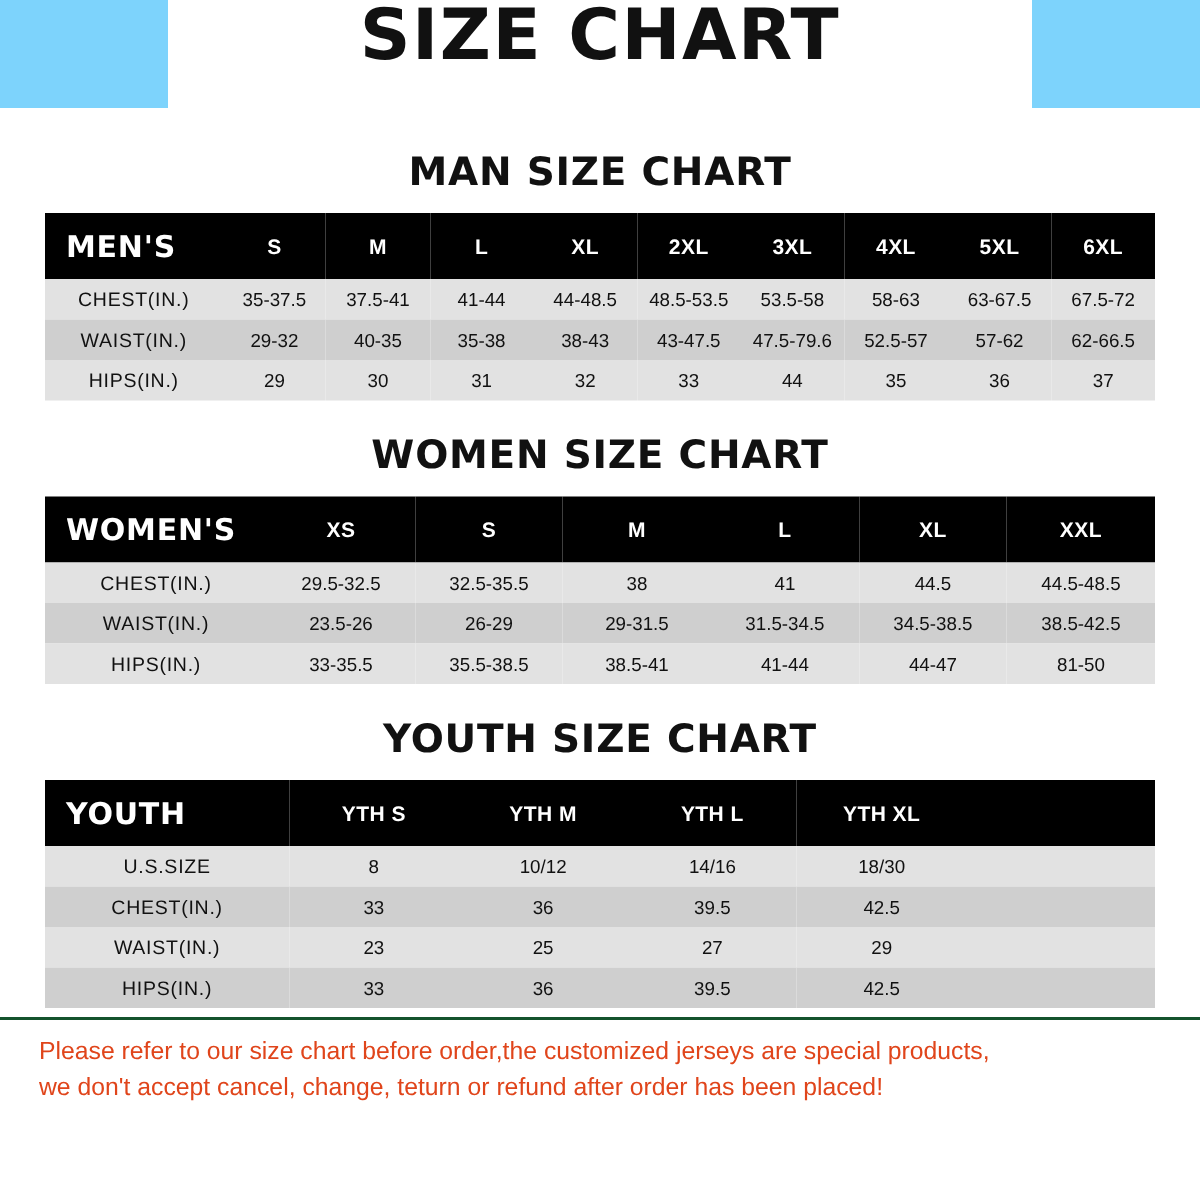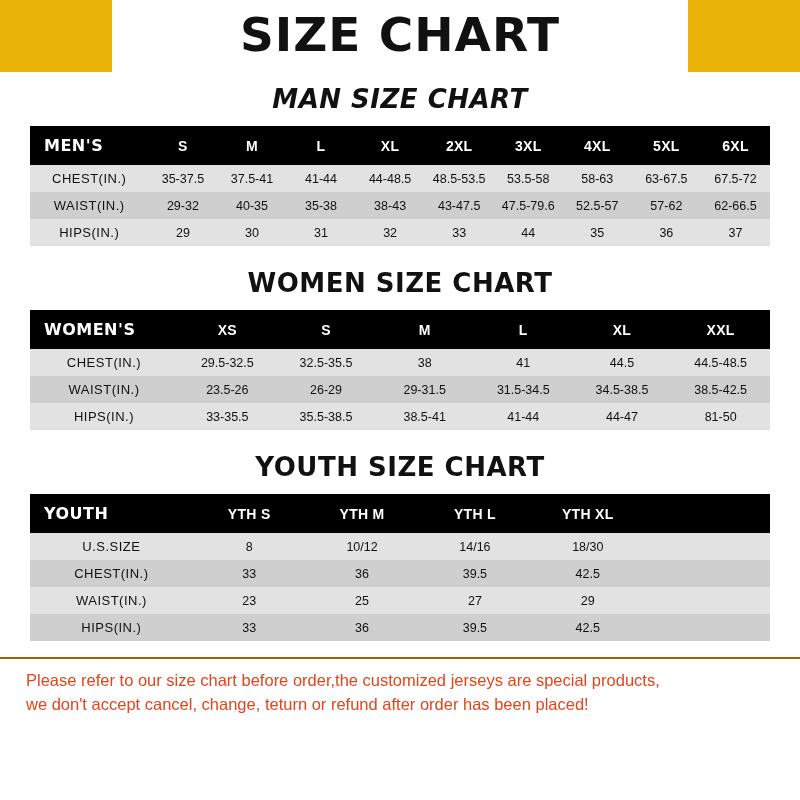--- a/index.html
+++ b/index.html
@@ -12,23 +12,22 @@
   #page {
     position: relative;
     width: 800px; height: 800px;
     background: #ffffff;
     overflow: hidden;
   }
   
   .banner {
     position: relative;
     height: 72px;
-    background: #eab308;
+    background: #7dd3fc;
     display: flex;
-    align-items: center;
     justify-content: center;
   }
   .banner .white-block {
     position: absolute;
     top: 0; left: 112px;
     width: 576px; height: 72px;
     background: #ffffff;
   }
   .banner-title {
     position: relative;
@@ -47,21 +46,21 @@
   }
 
   .section-title {
     text-align: center;
     font-family: "DejaVu Sans", sans-serif;
     font-weight: bold;
     font-size: 26px;
     color: #111111;
     letter-spacing: 0.5px;
   }
-  .title-man   { margin-top: 12px; margin-bottom: 12px; font-style: italic; }
+  .title-man   { margin-top: 28px; margin-bottom: 12px; }
   .title-women { margin-top: 22px; margin-bottom: 12px; }
   .title-youth { margin-top: 22px; margin-bottom: 12px; }
 
   table.sizetable {
     width: 100%;
     border-collapse: collapse;
     table-layout: fixed;
   }
   table.sizetable th,
   table.sizetable td {
@@ -76,42 +75,42 @@
     color: #ffffff;
     font-size: 14px;
     font-weight: bold;
     padding: 10px 2px;
     letter-spacing: 0.3px;
   }
   table.sizetable thead th.rowlabel {
     text-align: left;
     padding-left: 14px;
     font-family: "DejaVu Sans", sans-serif;
-    font-size: 16px;
+    font-size: 20px;
     letter-spacing: 0.5px;
   }
   table.sizetable tbody tr.light td { background: #e2e2e2; }
   table.sizetable tbody tr.dark td  { background: #cfcfcf; }
   table.sizetable tbody td.rowlabel {
     font-size: 13px;
     letter-spacing: 0.5px;
     color: #111111;
   }
 
   
   .men-tbl col.first   { width: 16%; }
   .women-tbl col.first { width: 20%; }
   .youth-tbl col.first { width: 22%; }
   .youth-tbl col.pad   { width: 17%; }
 
   
   .footer-note {
-    margin-top: 16px;
+    margin-top: 6px;
     padding: 10px 26px 0 26px;
-    border-top: 2px solid #a16207;
+    border-top: 2px solid #14532d;
     color: #e0451b;
     font-family: "Liberation Sans", sans-serif;
     font-size: 16.5px;
     line-height: 1.45;
     text-align: left;
   }
   .footer-note div { white-space: nowrap; }
 </style>
 </head>
 <body>

